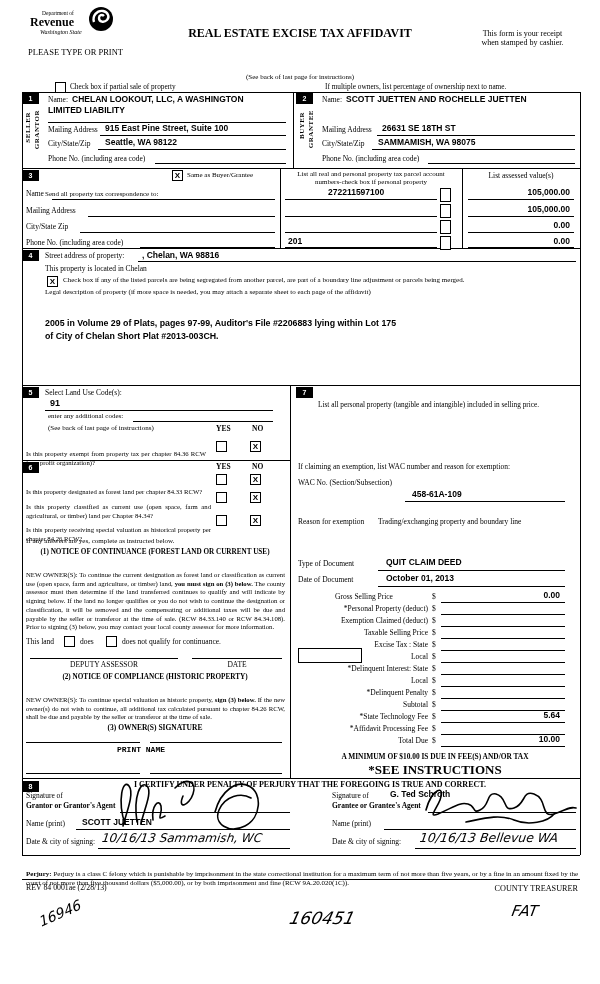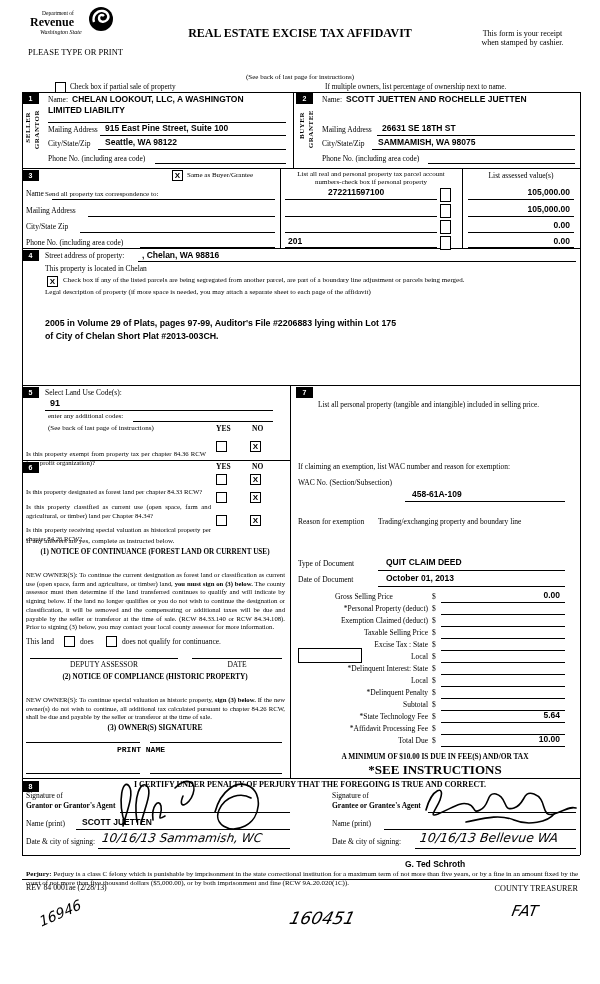--- a/index.html
+++ b/index.html
@@ -291,21 +291,21 @@
   <div class="hl" style="left:98px;top:848px;width:192px;"></div>
 
   <div class="t" style="left:332px;top:792px;">Signature of</div>
   <div class="t b" style="left:332px;top:802px;">Grantee or Grantee's Agent</div>
   <div class="hl" style="left:428px;top:812px;width:148px;"></div>
   <svg class="sig" style="left:418px;top:778px;" width="160" height="50" viewBox="0 0 160 50">
     <path d="M8,32 C14,10 28,6 22,22 C18,32 10,40 20,36 C38,28 42,24 50,26 C58,28 54,36 62,32 C72,28 68,14 78,16 C90,19 84,34 96,30 C108,26 104,12 116,16 C130,21 122,40 136,36 C148,32 152,28 158,30"></path>
     <path d="M136,36 C130,44 110,48 96,42 C80,35 60,42 48,44"></path>
   </svg>
   <div class="t" style="left:332px;top:820px;">Name (print)</div>
-  <div class="t v" style="left:390px;top:860px;margin-left:15px;">G. Ted Schroth</div>
+  <div class="t v" style="left:390px;top:790px;">G. Ted Schroth</div>
   <div class="hl" style="left:384px;top:829px;width:192px;"></div>
   <div class="t" style="left:332px;top:838px;">Date &amp; city of signing:</div>
   <div class="hw" style="left:420px;top:830px;font-size:12.5px;">10/16/13  Bellevue  WA</div>
   <div class="hl" style="left:415px;top:848px;width:161px;"></div>
 
   <div class="p" style="left:26px;top:858px;width:552px;font-size:7px;">
     <span class="b">Perjury:</span><span>  Perjury is a class C felony which is punishable by imprisonment in the state correctional institution for a maximum term of not more than five years, or by a fine in an amount fixed by the court of not more than five thousand dollars ($5,000.00), or by both imprisonment and fine (RCW 9A.20.020(1C)).</span>
   </div>
 
   <div class="t" style="left:26px;top:884px;font-size:7.8px;">REV 84 0001ae (2/28/13)</div>

